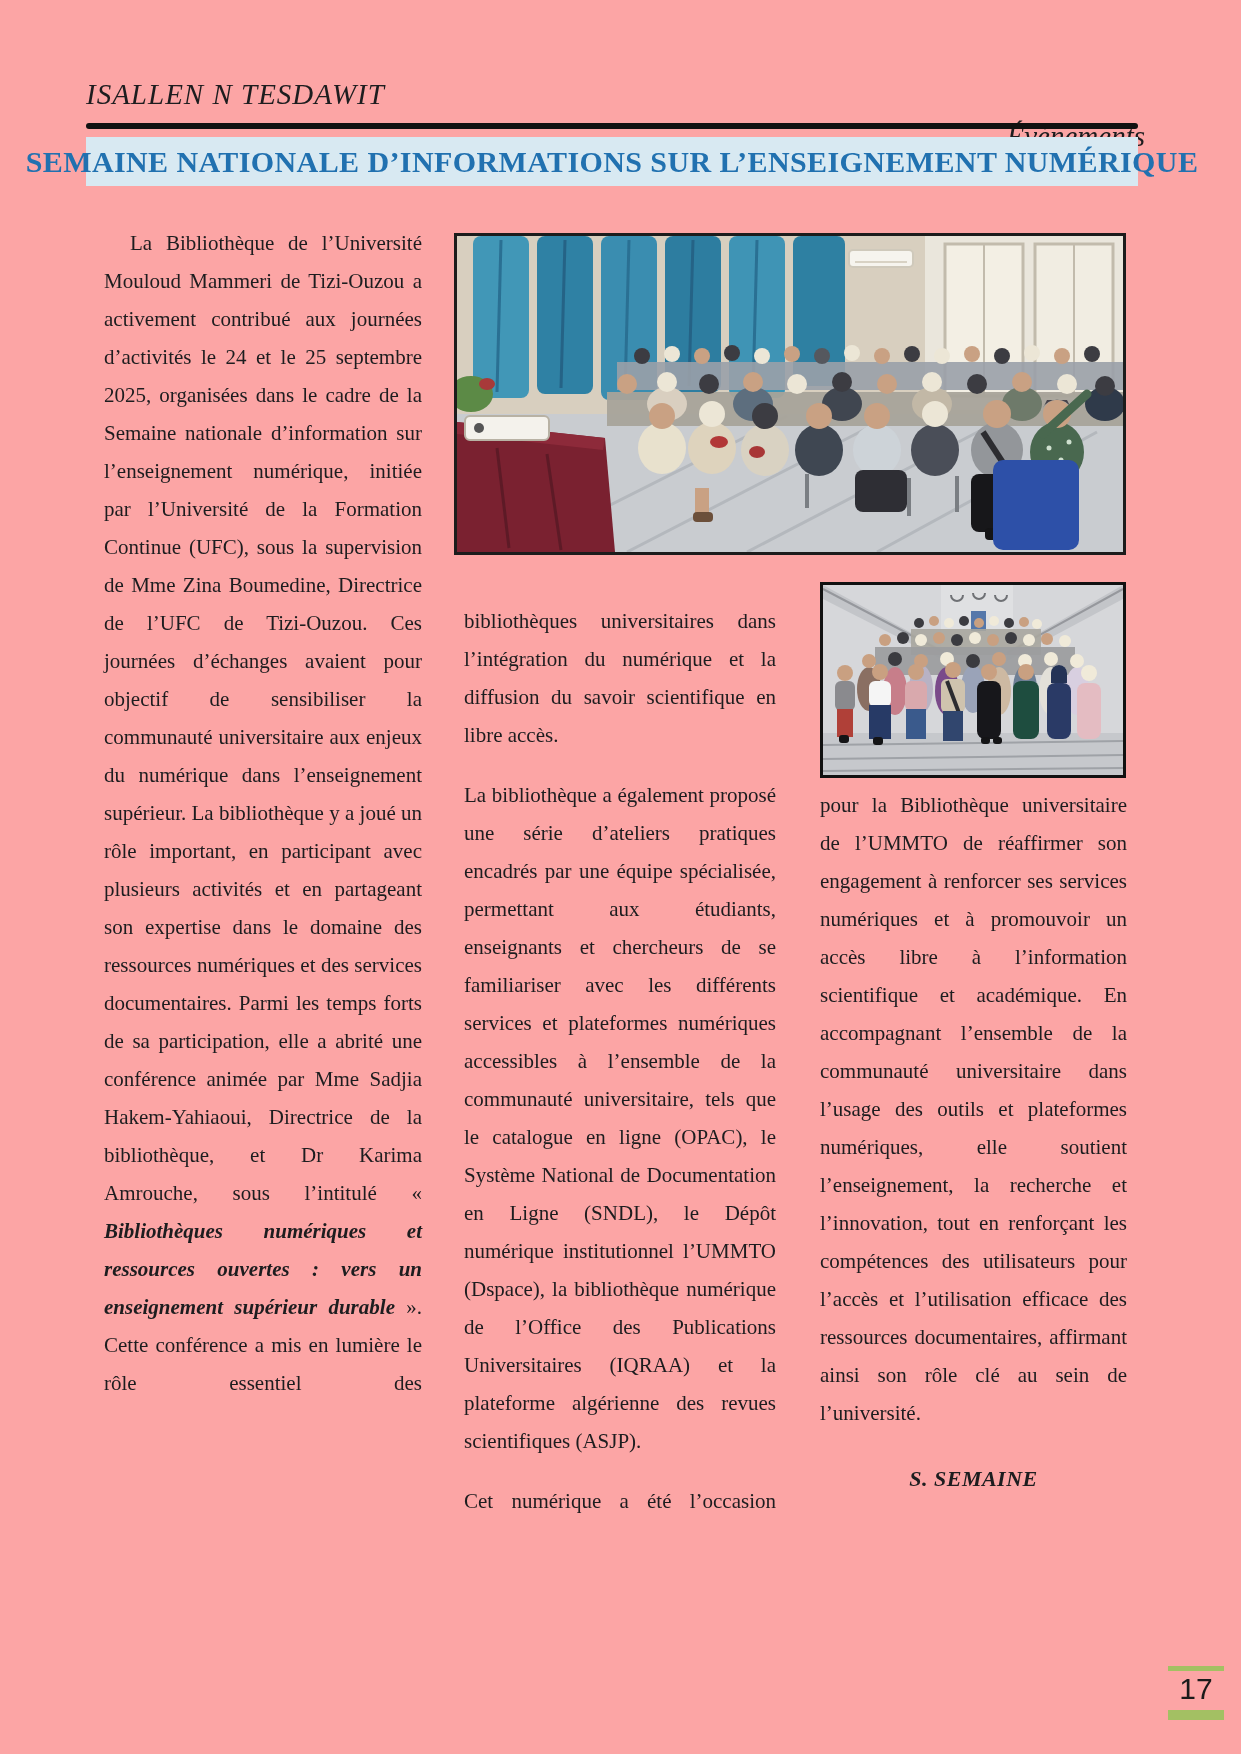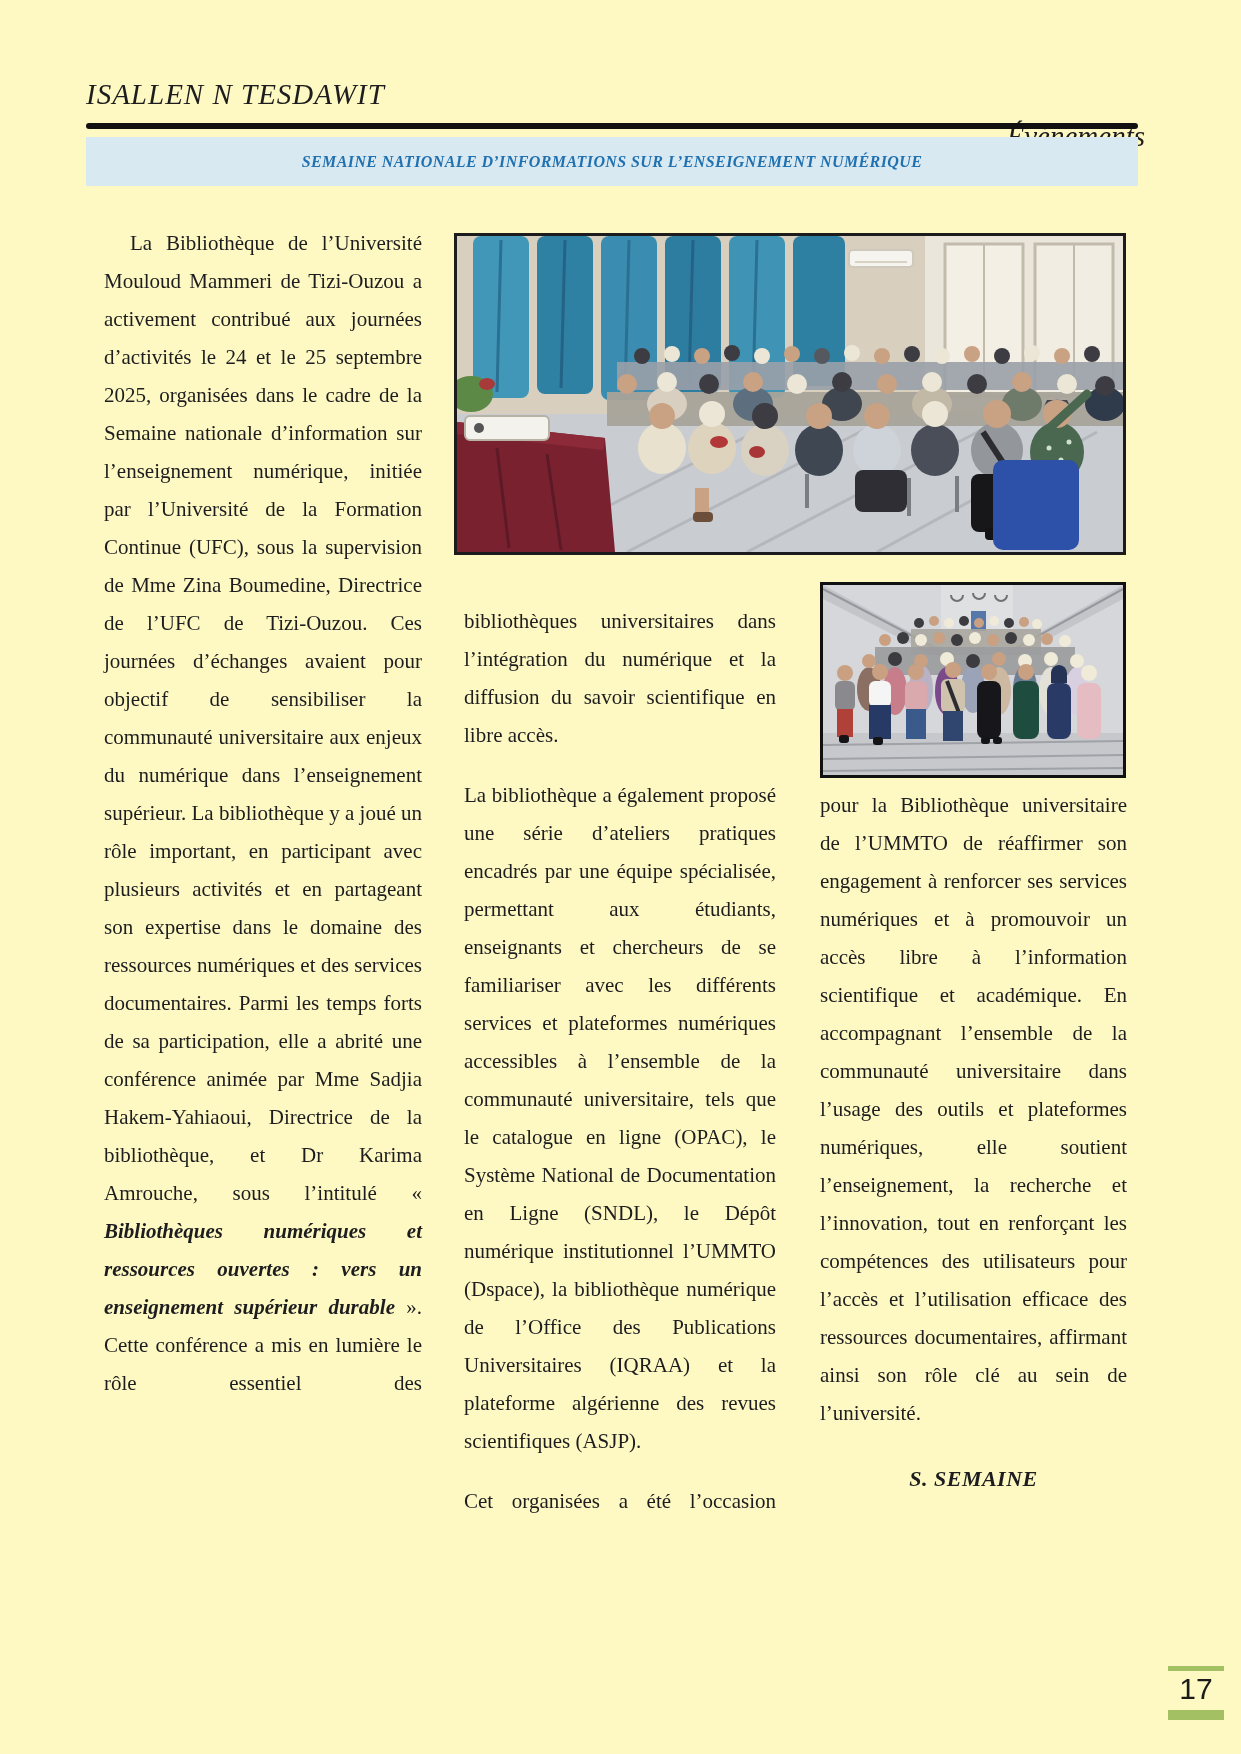--- a/index.html
+++ b/index.html
@@ -1,27 +1,27 @@
 <!DOCTYPE html>
 <html><head>
 <meta charset="utf-8">
 <style>
   html,body{margin:0;padding:0;background:#fff;}
-  .page{position:relative;width:1241px;height:1754px;background:#fef9c3;overflow:hidden;
+  .page{position:relative;width:1241px;height:1754px;background:#fca5a5;overflow:hidden;
         font-family:"Liberation Serif","DejaVu Serif",serif;color:#1d1d1f;}
 
   
   .hdr-left{position:absolute;left:86px;top:78px;font-size:29px;font-style:italic;letter-spacing:1px;white-space:nowrap;}
   .hdr-right{position:absolute;right:96px;top:78px;font-size:29px;font-style:italic;white-space:nowrap;margin-top:42px;}
   .hdr-rule{position:absolute;left:86px;top:123px;width:1052px;height:6px;background:#111;border-radius:3px;}
 
   
   .banner{position:absolute;left:86px;top:137px;width:1052px;height:49px;background:#d8e9f2;
           display:flex;align-items:center;justify-content:center;}
-  .banner span{font-size:16px;font-weight:bold;color:#2171b0;letter-spacing:.4px;white-space:nowrap;font-style:italic;}
+  .banner span{font-size:30px;font-weight:bold;color:#2171b0;letter-spacing:.4px;white-space:nowrap;}
 
   
   .col{position:absolute;text-align:justify;font-size:21px;line-height:38px;}
   .col p{margin:0;}
   .col p + p{margin-top:22px;}
   .col-1{left:104px;top:224px;width:318px;}
   .col-1 p{text-indent:26px;}
   .col-2{left:464px;top:575px;width:312px;margin-top:27px;}
   .col-3{left:820px;top:786px;width:307px;}
   .justify-last{text-align-last:justify;}
@@ -196,21 +196,21 @@
       <g>
         <ellipse cx="14" cy="158" rx="22" ry="18" fill="#5c8a46"></ellipse>
         <ellipse cx="30" cy="148" rx="8" ry="6" fill="#a83a3a"></ellipse>
       </g>
     </svg>
   </figure>
 
   <div class="col col-2">
     <p>bibliothèques universitaires dans l’intégration du numérique et la diffusion du savoir scientifique en libre accès.</p>
     <p>La bibliothèque a également proposé une série d’ateliers pratiques encadrés par une équipe spécialisée, permettant aux étudiants, enseignants et chercheurs de se familiariser avec les différents services et plateformes numériques accessibles à l’ensemble de la communauté universitaire, tels que le catalogue en ligne (OPAC), le Système National de Documentation en Ligne (SNDL), le Dépôt numérique institutionnel l’UMMTO (Dspace), la bibliothèque numérique de l’Office des Publications Universitaires (IQRAA) et la plateforme algérienne des revues scientifiques (ASJP).</p>
-    <p class="justify-last">Cet organisées a été l’occasion</p>
+    <p class="justify-last">Cet numérique a été l’occasion</p>
   </div>
 
   <figure class="photo photo-2" style="margin:0">
     <svg viewBox="0 0 300 190" preserveAspectRatio="none">
       <g>
         <rect width="300" height="190" fill="#d6d7da"></rect>
         <rect x="118" y="0" width="72" height="62" fill="#dfe0e2"></rect>
         <rect x="148" y="26" width="15" height="20" fill="#5577aa"></rect>
         <polygon points="0,0 122,66 122,76 0,14" fill="#c3c5c9"></polygon>
         <line x1="0" y1="4" x2="122" y2="68" stroke="#96989d" stroke-width="2"></line>

